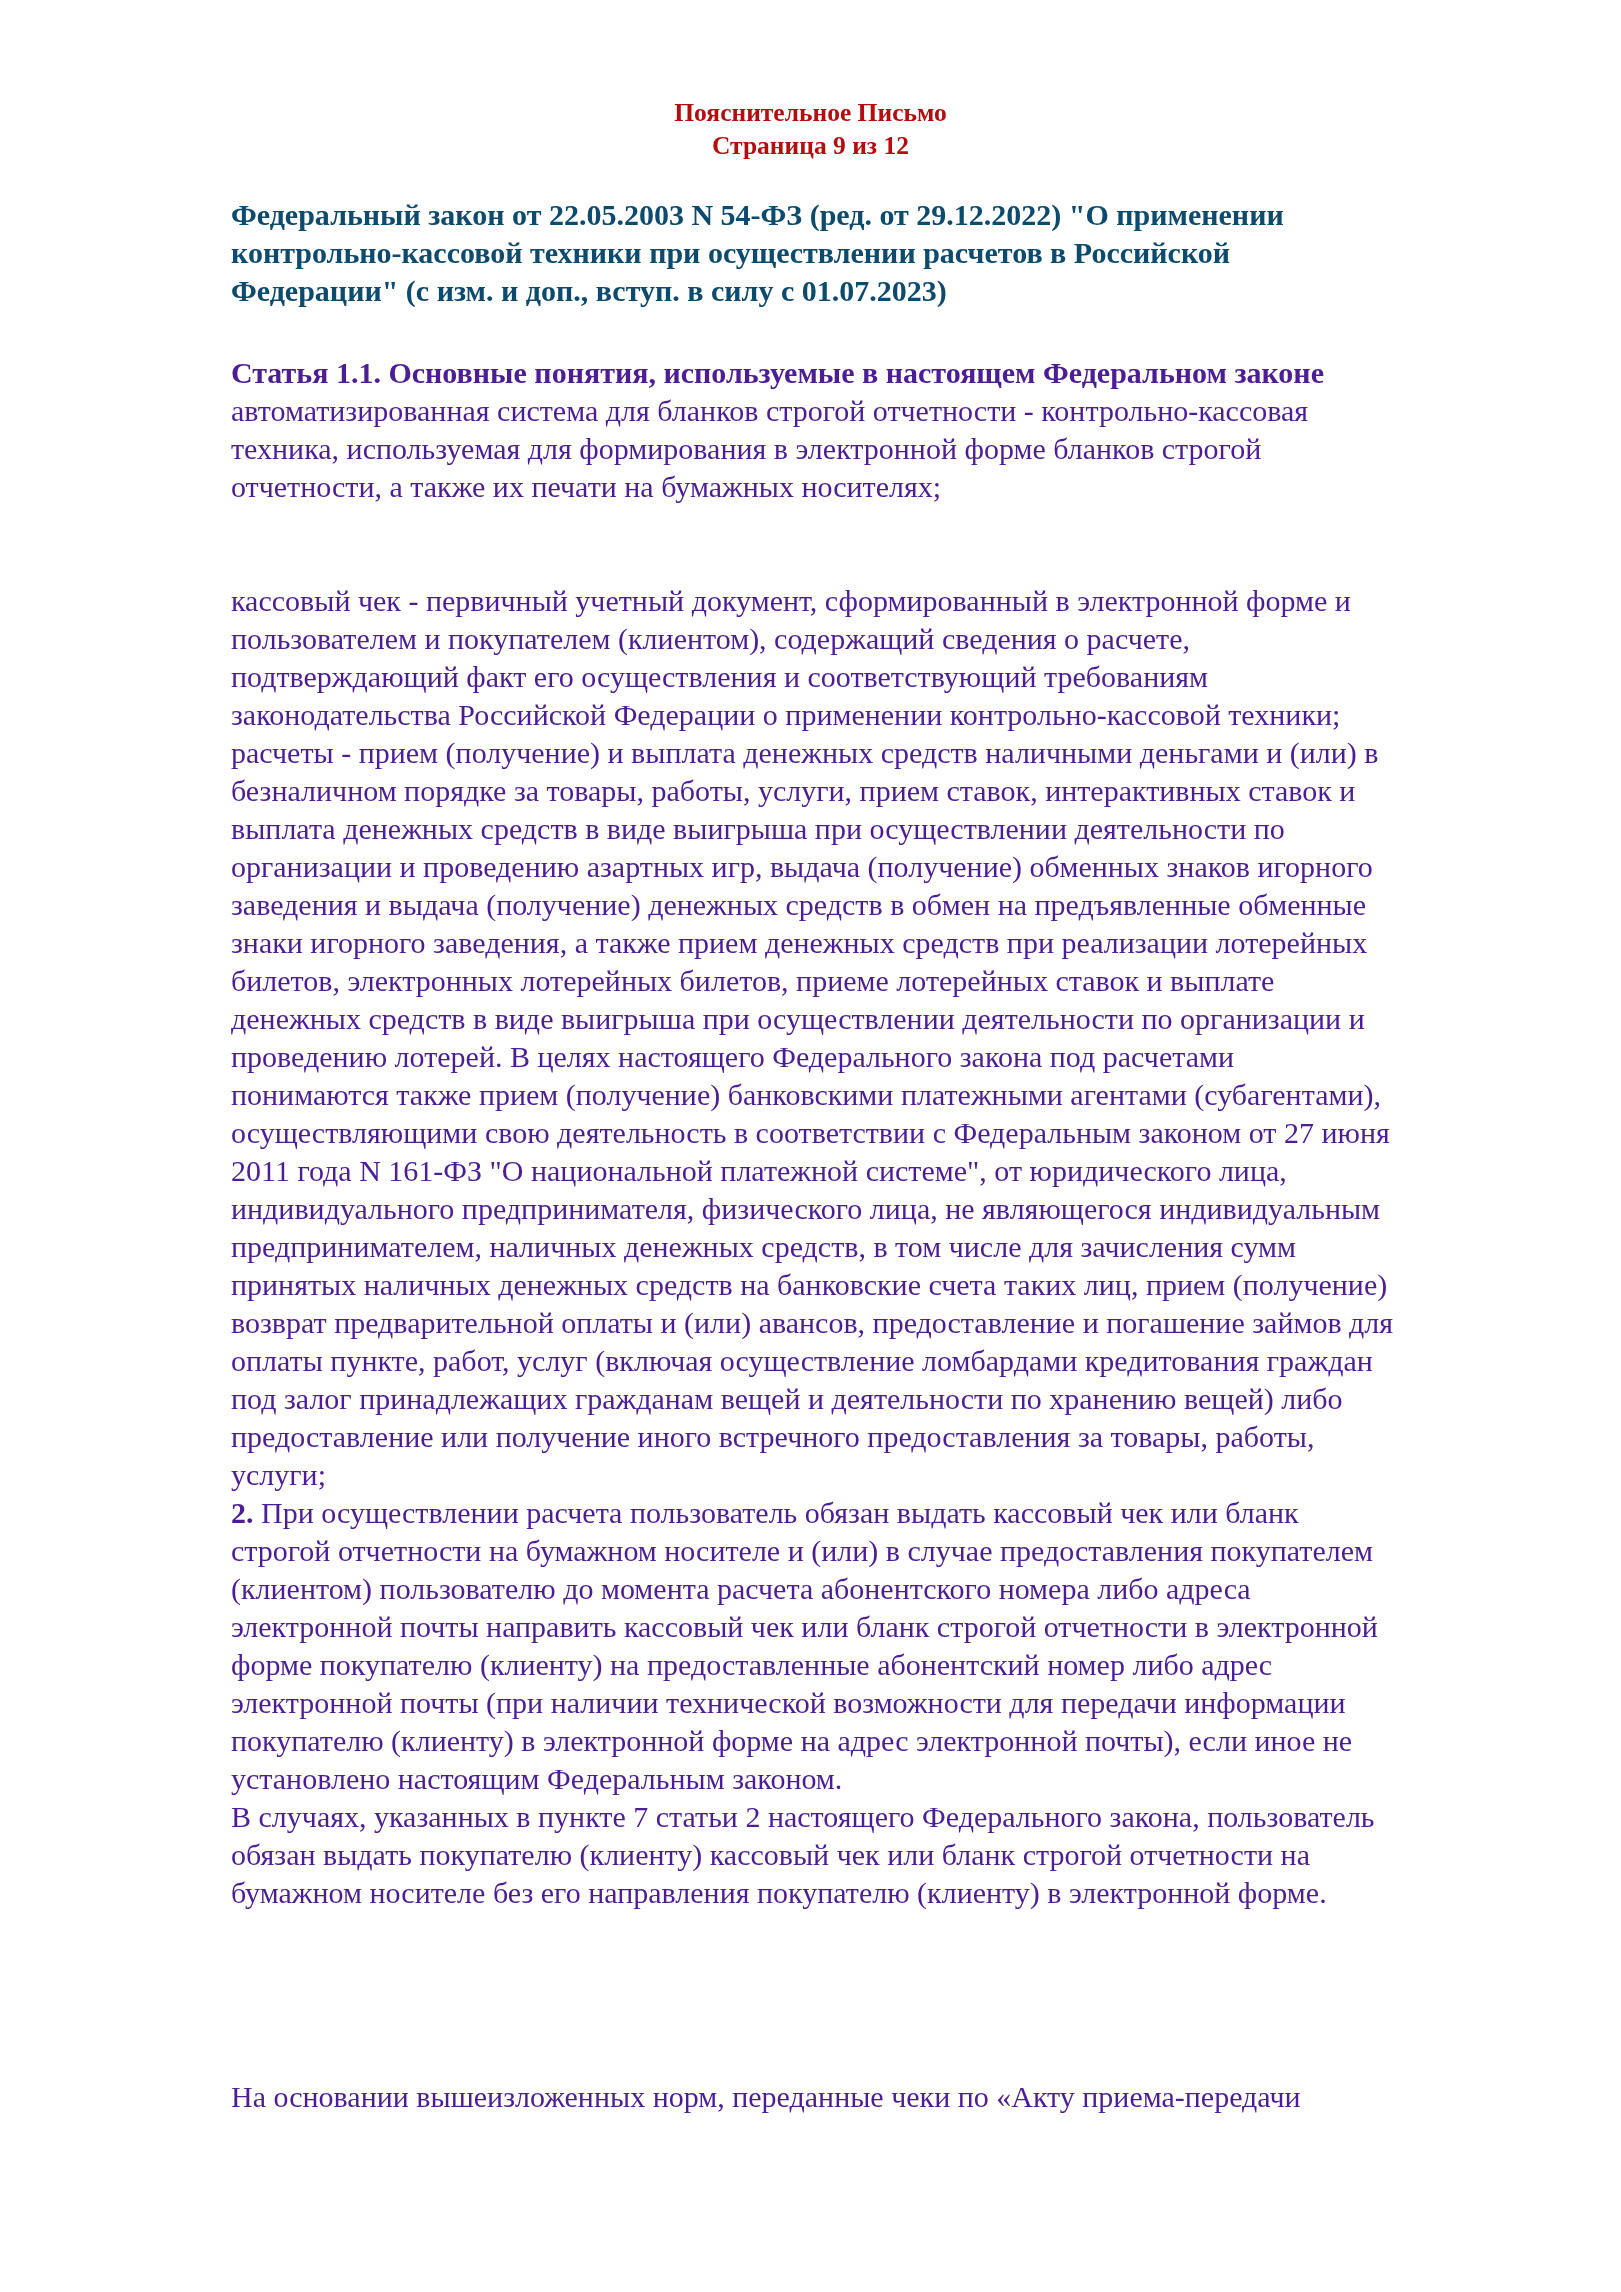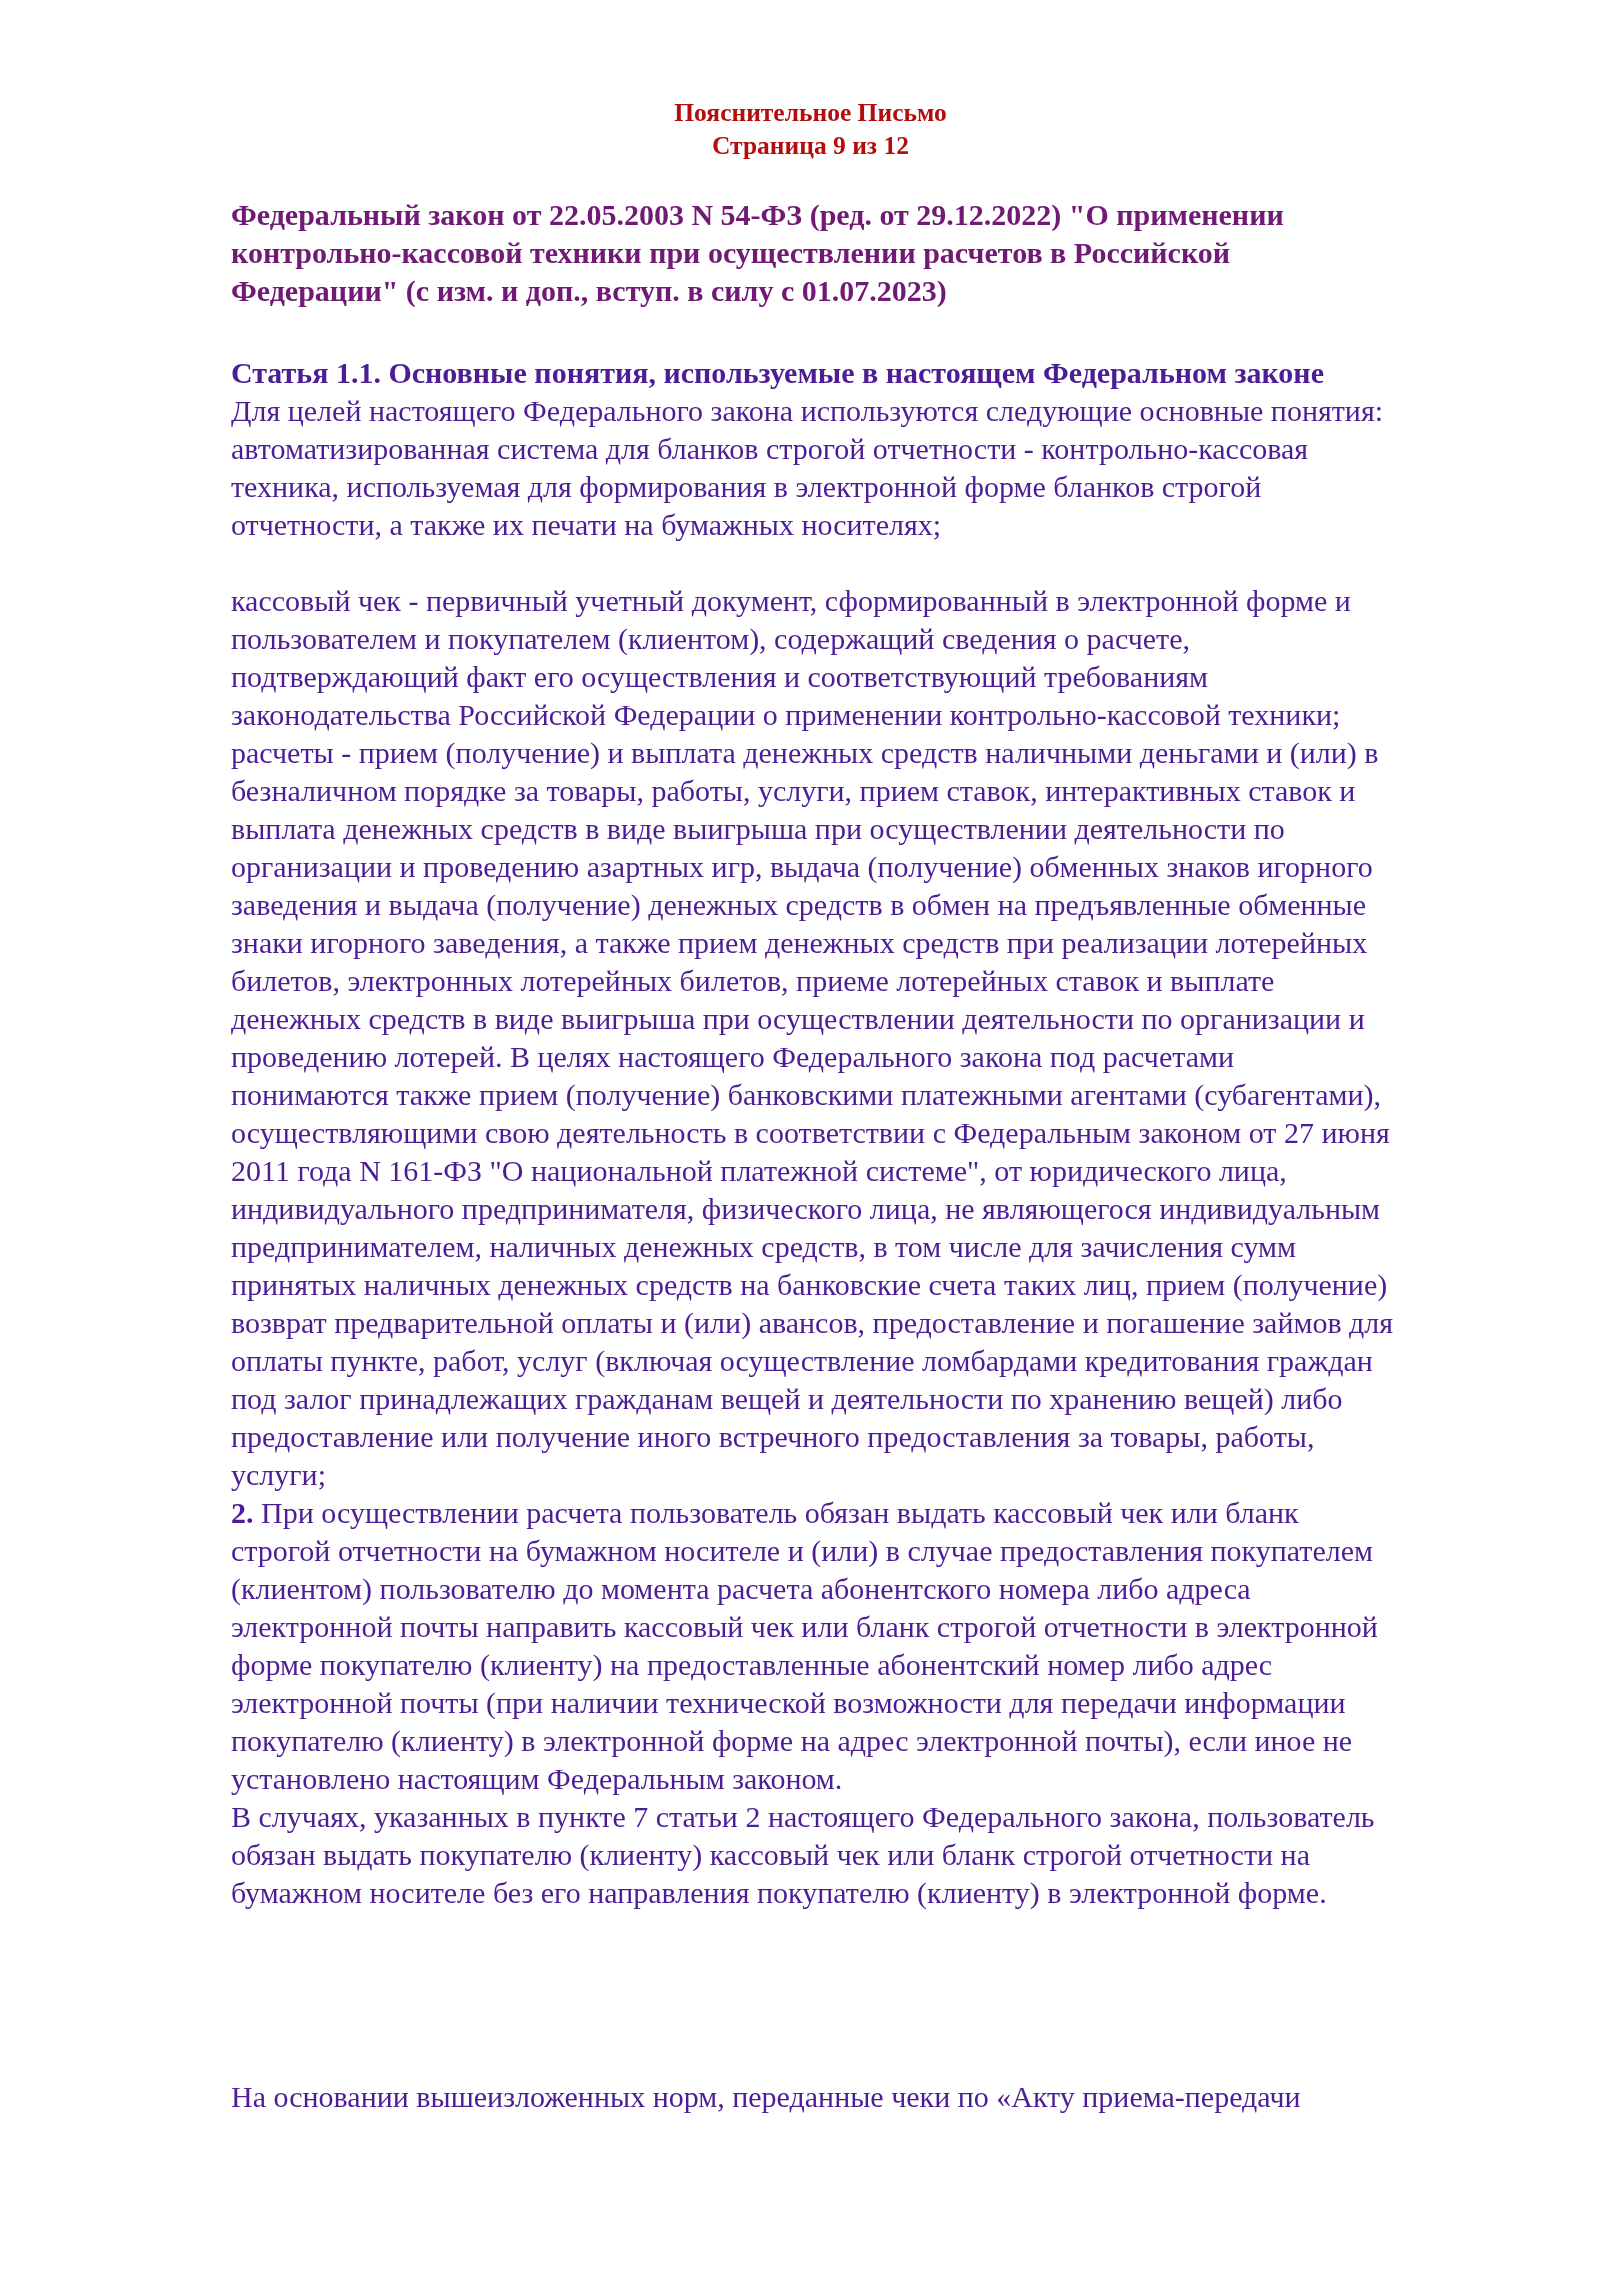--- a/index.html
+++ b/index.html
@@ -35,21 +35,21 @@
   }
   .header div { margin: 0; }
   .title {
     position: absolute;
     left: 231px;
     top: 195px;
     width: 1274px;
     font-weight: bold;
     font-size: 30px;
     line-height: 39px;
-    color: #701a75;
+    color: #0c4a6e;
   }
   .title .line { display: block; white-space: nowrap; }
   .body-block {
     position: absolute;
     left: 231px;
     width: 1294px;
     font-size: 30px;
     line-height: 38px;
     color: #4c1d95;
   }
@@ -74,21 +74,20 @@
   </div>
 
   <div class="title">
     <span class="line">Федеральный закон от 22.05.2003 N 54-ФЗ (ред. от 29.12.2022) "О применении</span>
     <span class="line">контрольно-кассовой техники при осуществлении расчетов в Российской</span>
     <span class="line">Федерации" (с изм. и доп., вступ. в силу с 01.07.2023)</span>
   </div>
 
   <div class="body-block" id="article-block">
     <span class="line bold">Статья 1.1. Основные понятия, используемые в настоящем Федеральном законе</span>
-    <span class="line">Для целей настоящего Федерального закона используются следующие основные понятия:</span>
     <span class="line">автоматизированная система для бланков строгой отчетности - контрольно-кассовая</span>
     <span class="line">техника, используемая для формирования в электронной форме бланков строгой</span>
     <span class="line">отчетности, а также их печати на бумажных носителях;</span>
   </div>
 
   <div class="body-block" id="para2-block">
     <span class="line">кассовый чек - первичный учетный документ, сформированный в электронной форме и</span>
     <span class="line">пользователем и покупателем (клиентом), содержащий сведения о расчете,</span>
     <span class="line">подтверждающий факт его осуществления и соответствующий требованиям</span>
     <span class="line">законодательства Российской Федерации о применении контрольно-кассовой техники;</span>

